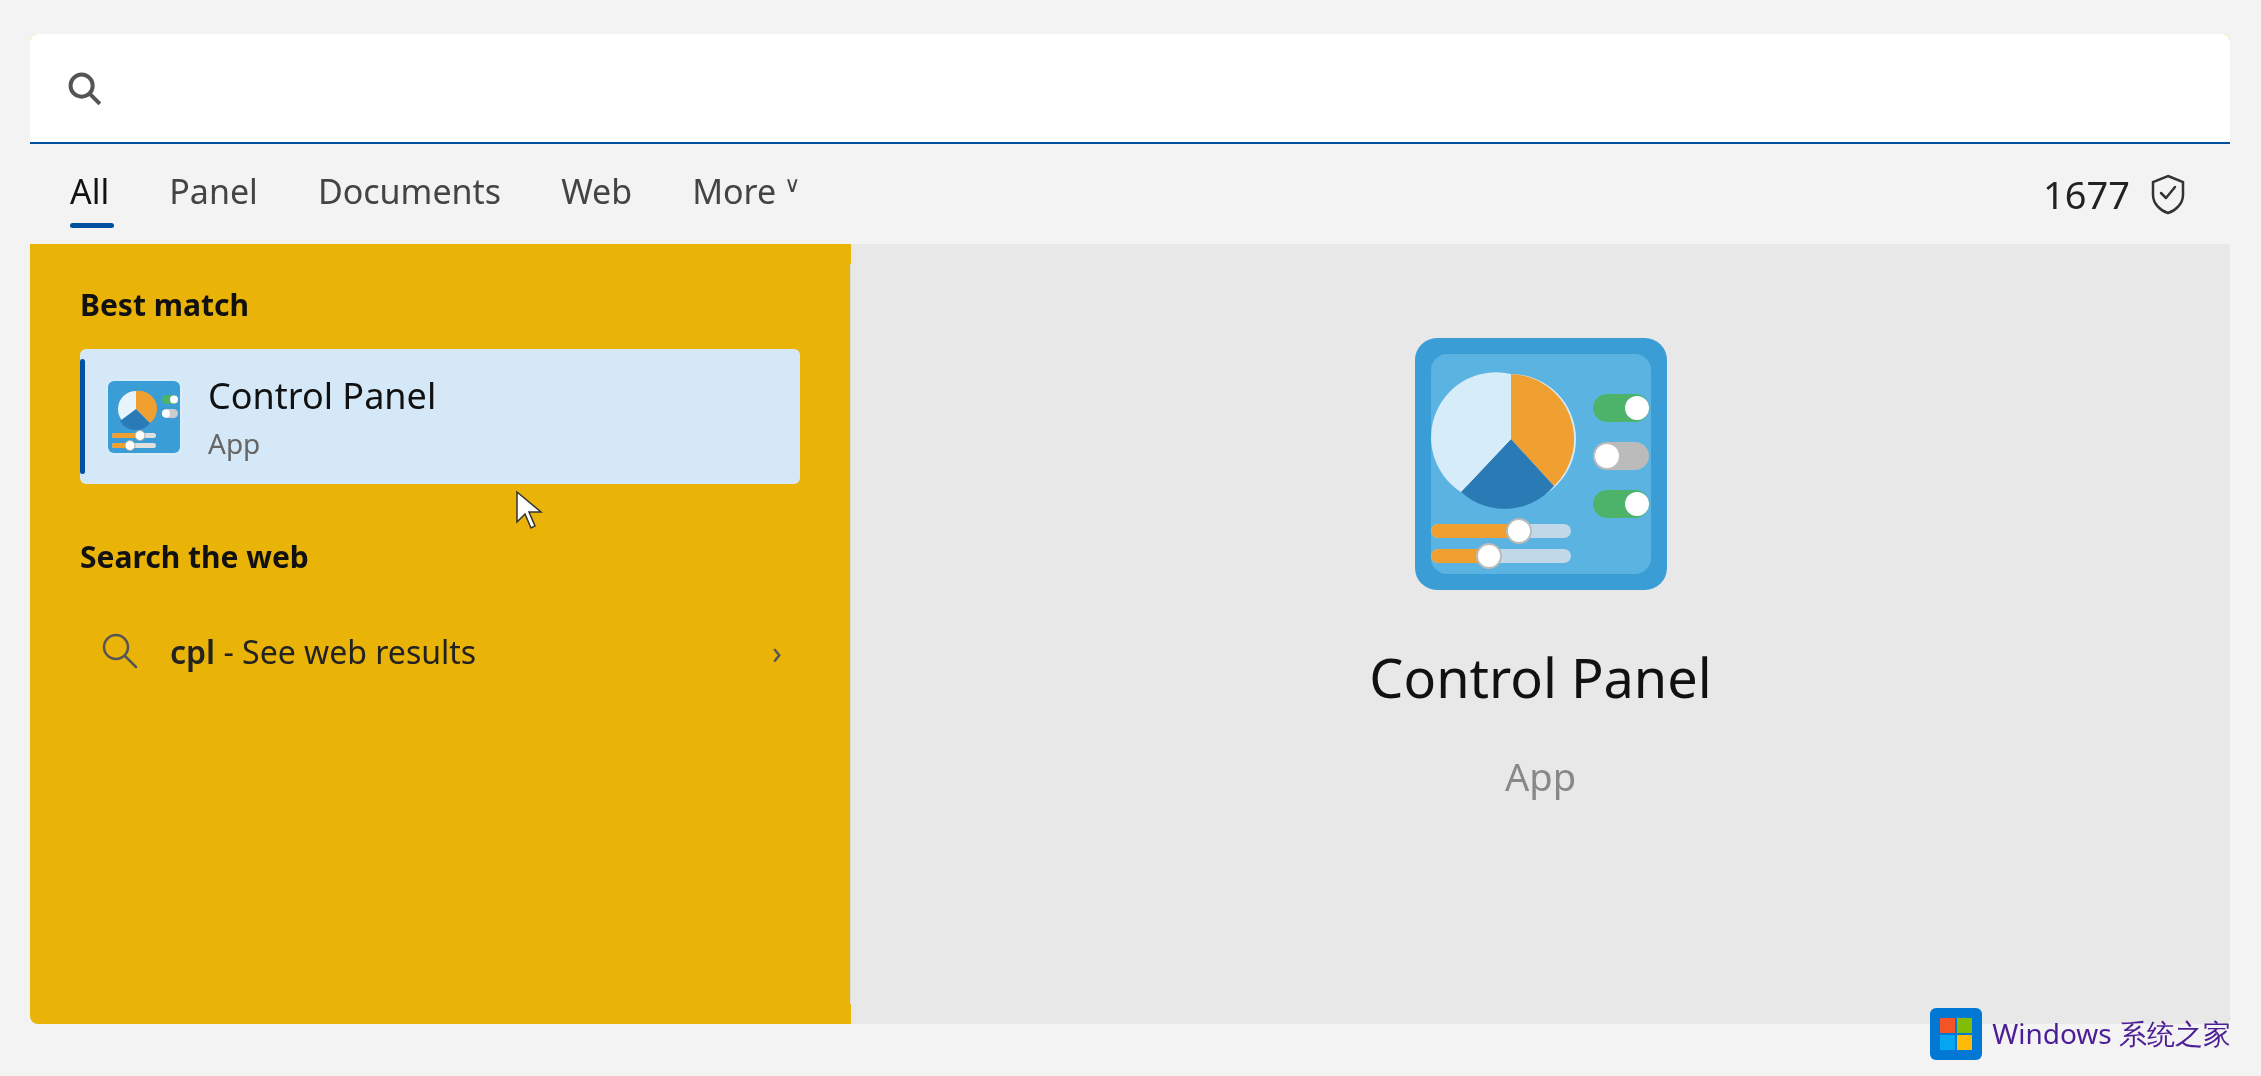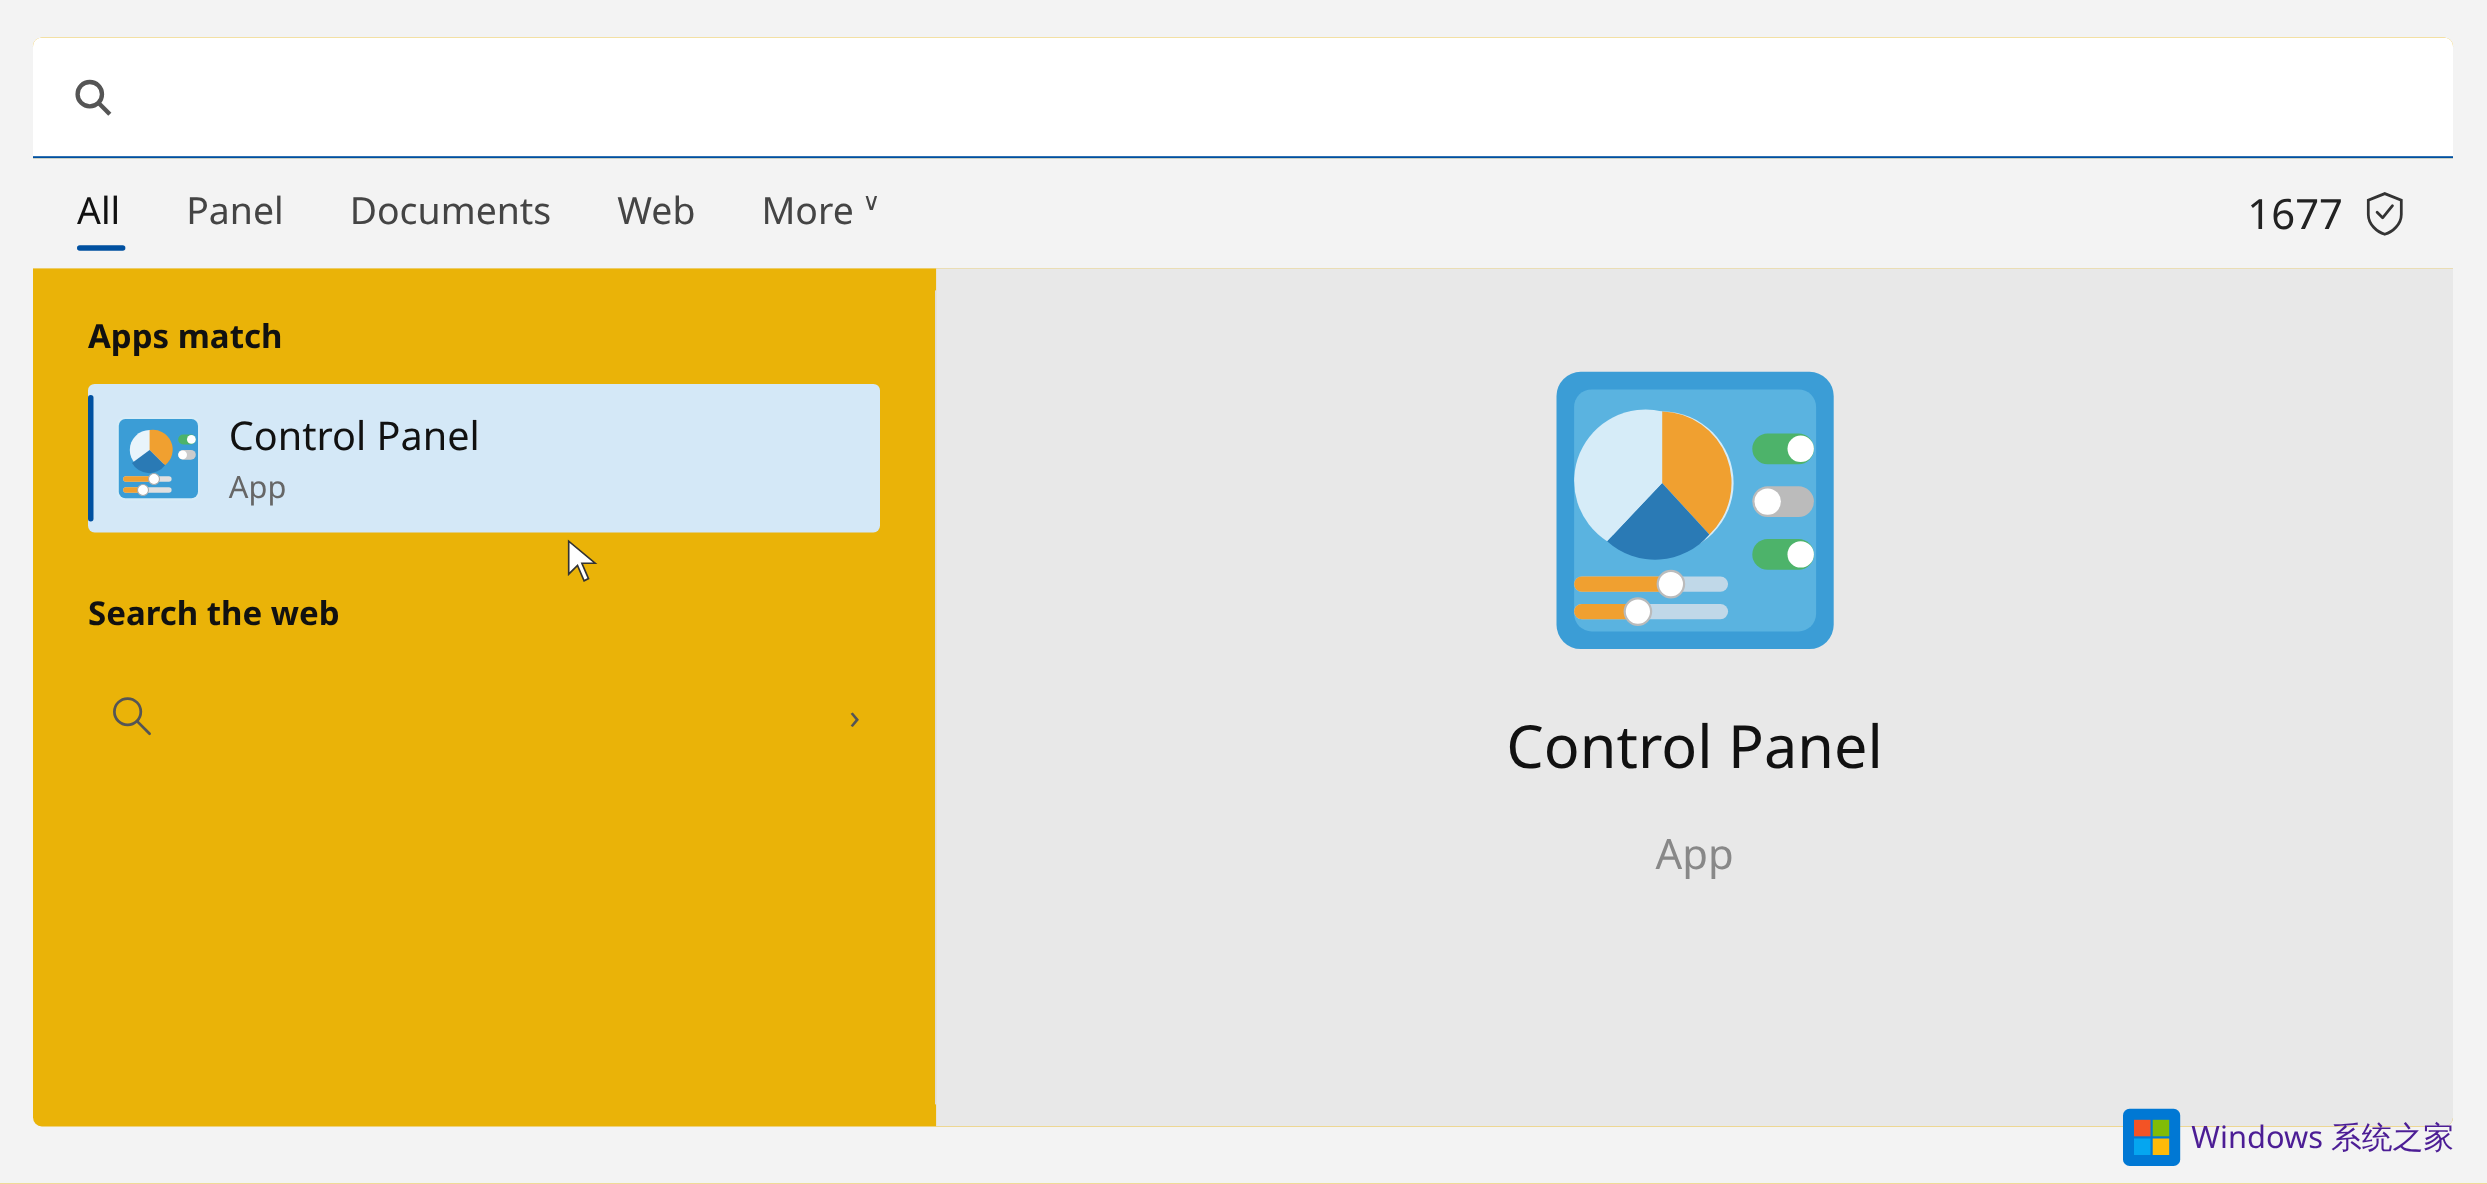--- a/index.html
+++ b/index.html
@@ -353,21 +353,21 @@
           <path d="M12 20 L17 25 L26 14" stroke="#333" stroke-width="2.5" fill="none" stroke-linecap="round" stroke-linejoin="round"></path>
         </svg>
       </span>
     </div>
   </div>
 
   <div class="content-area">
 
     <div class="left-panel">
 
-      <div class="section-label">Apps match</div>
+      <div class="section-label">Best match</div>
 
       <div class="best-match-item">
         <div class="app-icon-wrap">
 
           <svg class="control-panel-icon" viewBox="0 0 80 80" xmlns="http://www.w3.org/2000/svg">
             <rect x="2" y="2" width="76" height="76" rx="8" fill="#d6ecf8"></rect>
             <rect x="2" y="2" width="76" height="76" rx="8" fill="url(#cpGrad1Small)" opacity="0.8"></rect>
 
             <rect x="4" y="4" width="72" height="72" rx="6" fill="#3b9dd6"></rect>
 
@@ -397,20 +397,23 @@
       </div>
 
       <div class="section-web">
         <div class="section-label">Search the web</div>
 
         <div class="web-search-item">
           <svg class="web-search-icon" viewBox="0 0 44 44" fill="none" xmlns="http://www.w3.org/2000/svg">
             <circle cx="18" cy="18" r="12" stroke="#555" stroke-width="2.5"></circle>
             <line x1="27" y1="27" x2="38" y2="38" stroke="#555" stroke-width="2.5" stroke-linecap="round"></line>
           </svg>
+          <span class="web-search-text">
+            <span class="query">cpl</span><span> - See web results</span>
+          </span>
           <span class="chevron-right">›</span>
         </div>
       </div>
 
     </div>
 
     <div class="divider"></div>
 
     <div class="right-panel">
       <div class="right-app-icon">

